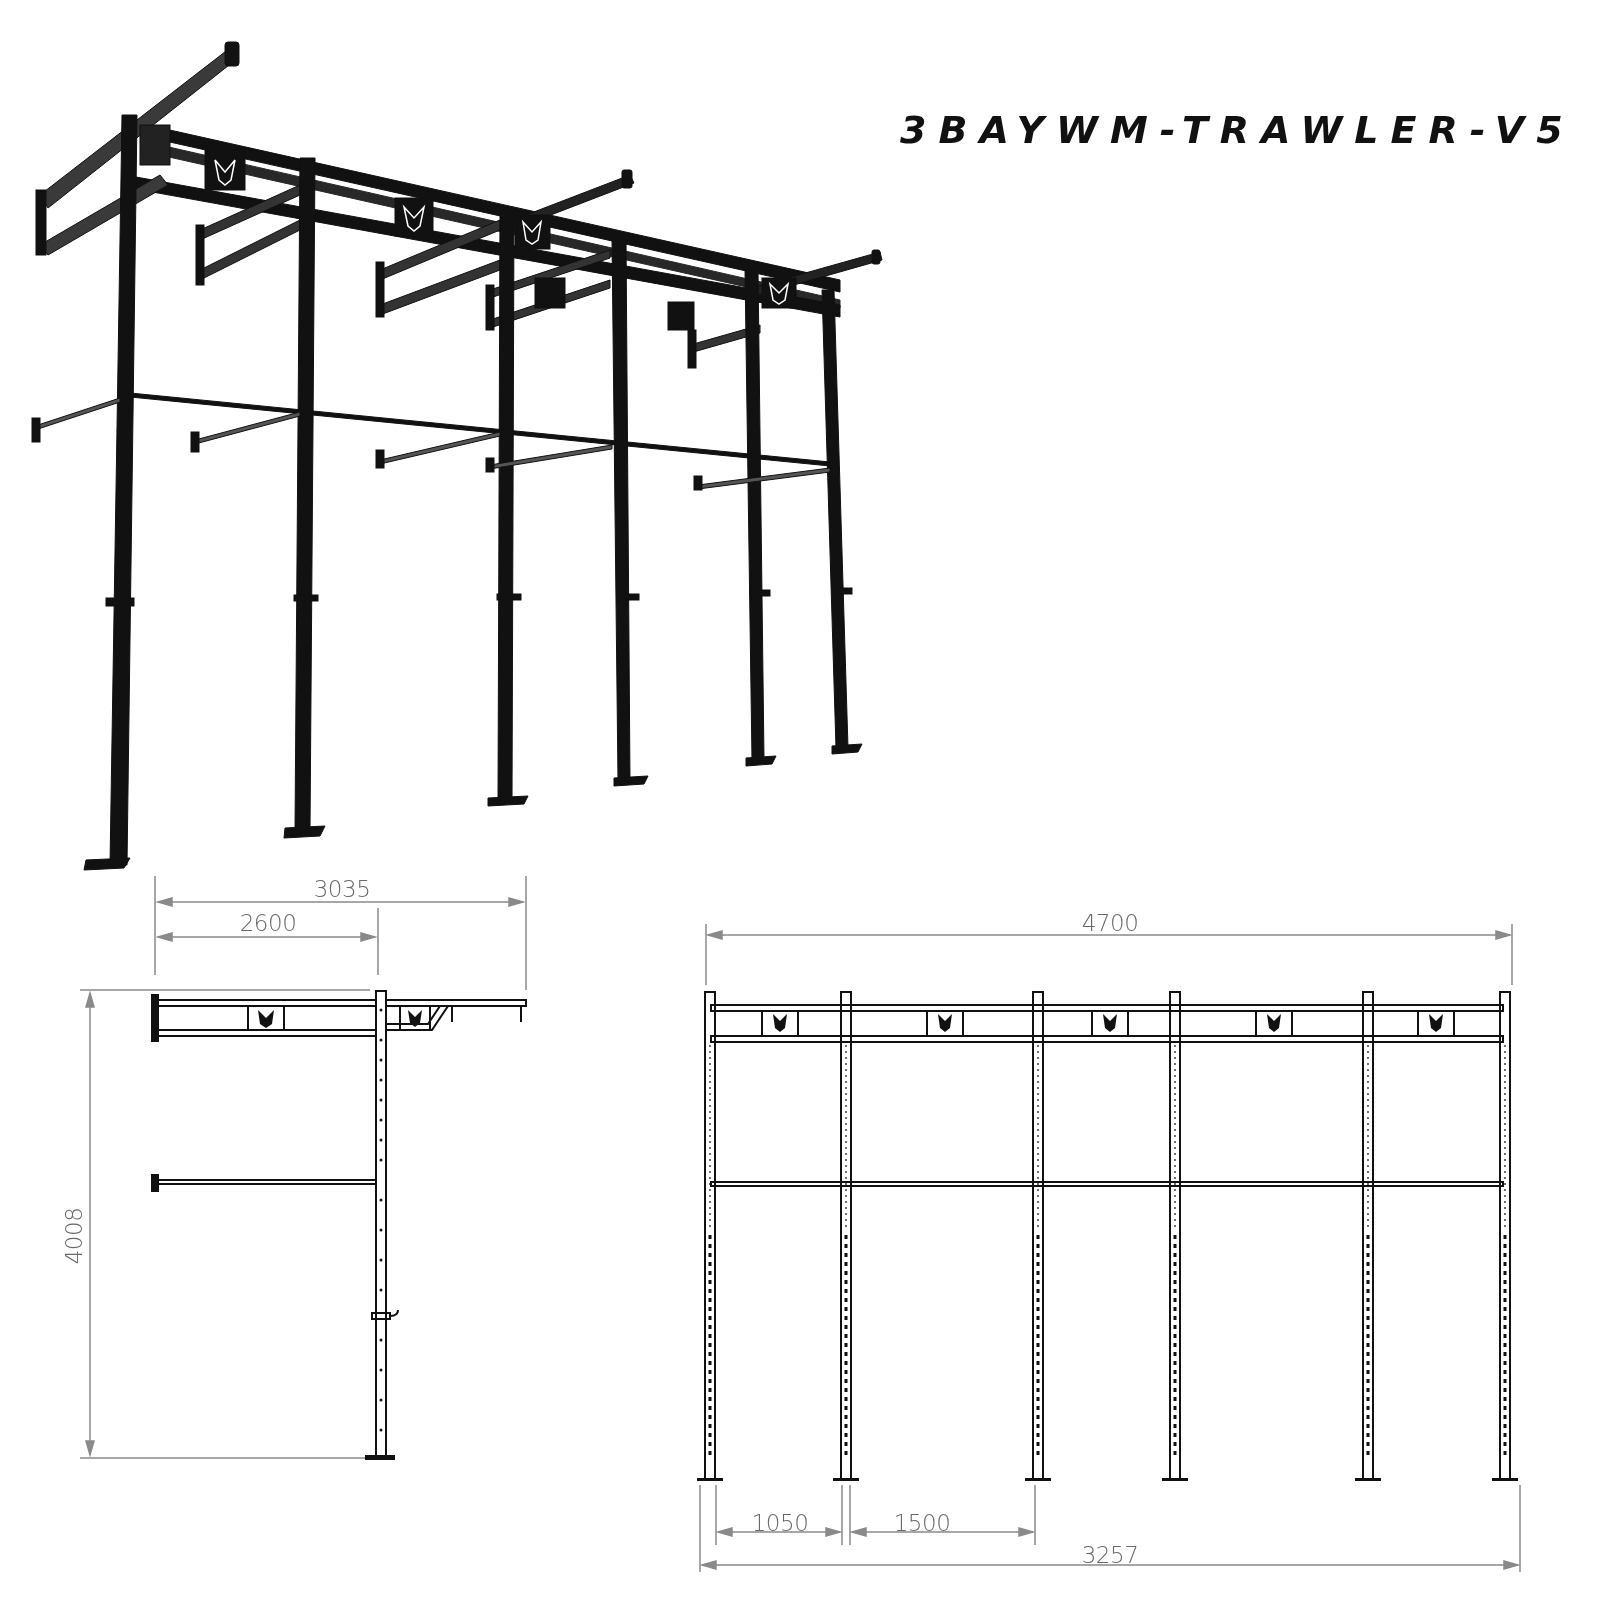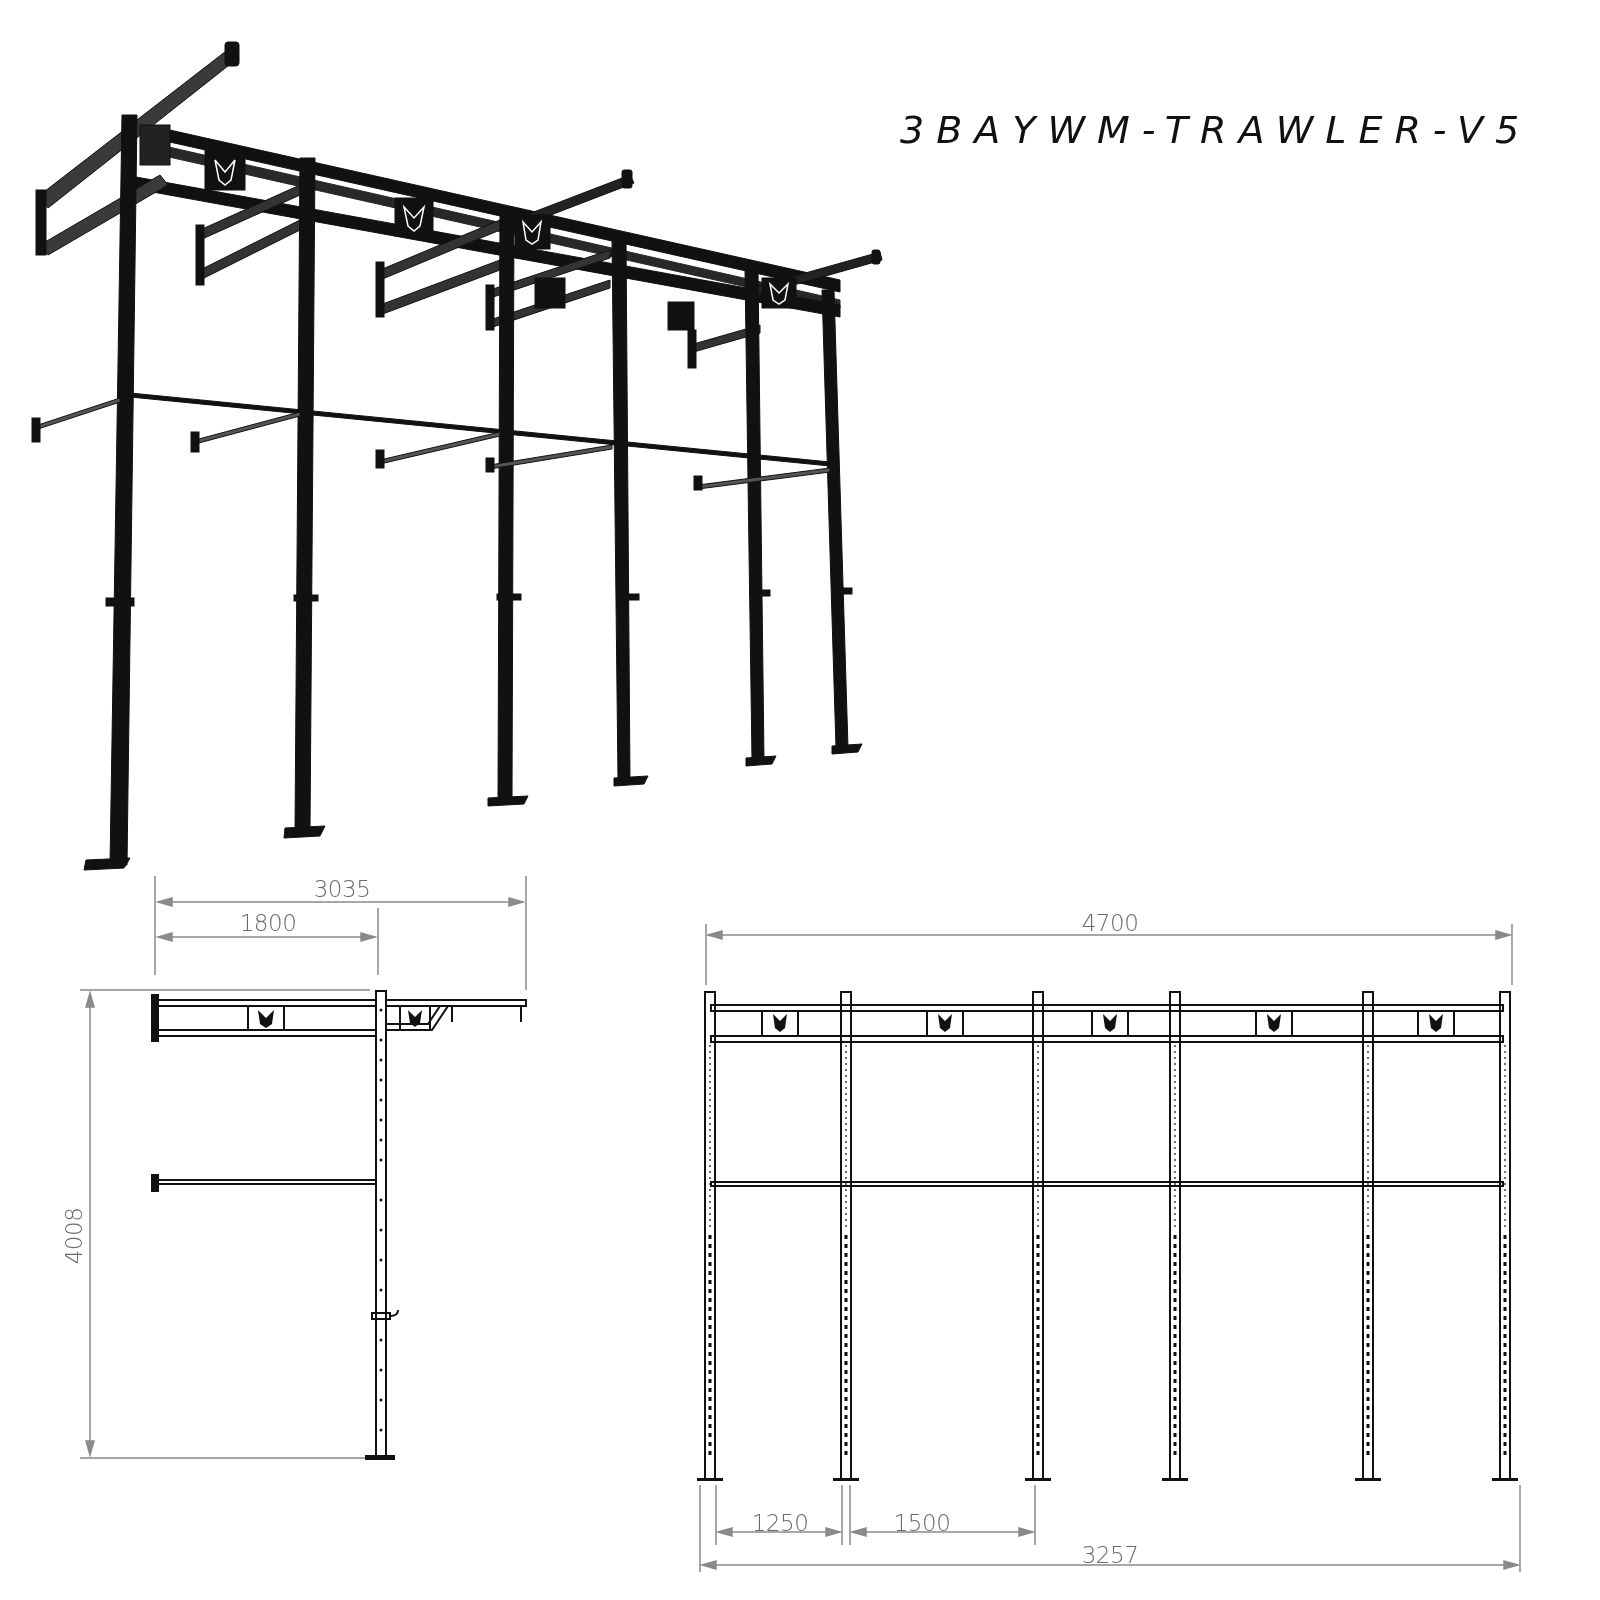--- a/index.html
+++ b/index.html
@@ -1,17 +1,17 @@
 <!DOCTYPE html>
 <html><head>
 <meta charset="utf-8">
 <style>
   html, body { margin: 0; padding: 0; background: #ffffff; }
   body { width: 1600px; height: 1600px; position: relative; overflow: hidden; font-family: "DejaVu Sans", sans-serif; }
-  .title { position: absolute; left: 900px; top: 108px; font-size: 38px; letter-spacing: 12px; font-style: italic; font-weight: 400; color: #111; font-family: "DejaVu Sans", sans-serif; }
+  .title { position: absolute; left: 900px; top: 108px; font-size: 38px; letter-spacing: 12px; font-style: italic; font-weight: 700; color: #111; font-family: "DejaVu Sans", sans-serif; }
   svg { position: absolute; left: 0; top: 0; }
   .dimtext { position: absolute; font-size: 23px; color: #6a6a6a; font-family: "DejaVu Sans", sans-serif; font-weight: 300; transform: translateX(-50%); letter-spacing: -0.5px; }
   .dimtext.vert { transform: translate(-50%,-50%) rotate(-90deg); }
 </style>
 </head>
 <body>
 
 <div class="title">3BAYWM-TRAWLER-V5</div>
 
 <svg width="1600" height="1600">
@@ -223,18 +223,18 @@
     <line x1="710" y1="1235" x2="710" y2="1460" stroke-dasharray="4,5" stroke-width="3"></line>
     <line x1="846" y1="1235" x2="846" y2="1460" stroke-dasharray="4,5" stroke-width="3"></line>
     <line x1="1038" y1="1235" x2="1038" y2="1460" stroke-dasharray="4,5" stroke-width="3"></line>
     <line x1="1175" y1="1235" x2="1175" y2="1460" stroke-dasharray="4,5" stroke-width="3"></line>
     <line x1="1368" y1="1235" x2="1368" y2="1460" stroke-dasharray="4,5" stroke-width="3"></line>
     <line x1="1505" y1="1235" x2="1505" y2="1460" stroke-dasharray="4,5" stroke-width="3"></line>
   </g>
 </svg>
 
 <div class="dimtext" style="left:342px; top:876px;">3035</div>
-<div class="dimtext" style="left:268px; top:910px;">1800</div>
+<div class="dimtext" style="left:268px; top:910px;">2600</div>
 <div class="dimtext vert" style="left:74px; top:1236px;">4008</div>
 <div class="dimtext" style="left:1110px; top:910px;">4700</div>
-<div class="dimtext" style="left:780px; top:1510px;">1250</div>
+<div class="dimtext" style="left:780px; top:1510px;">1050</div>
 <div class="dimtext" style="left:922px; top:1510px;">1500</div>
 <div class="dimtext" style="left:1110px; top:1542px;">3257</div>
 
 </body></html>

